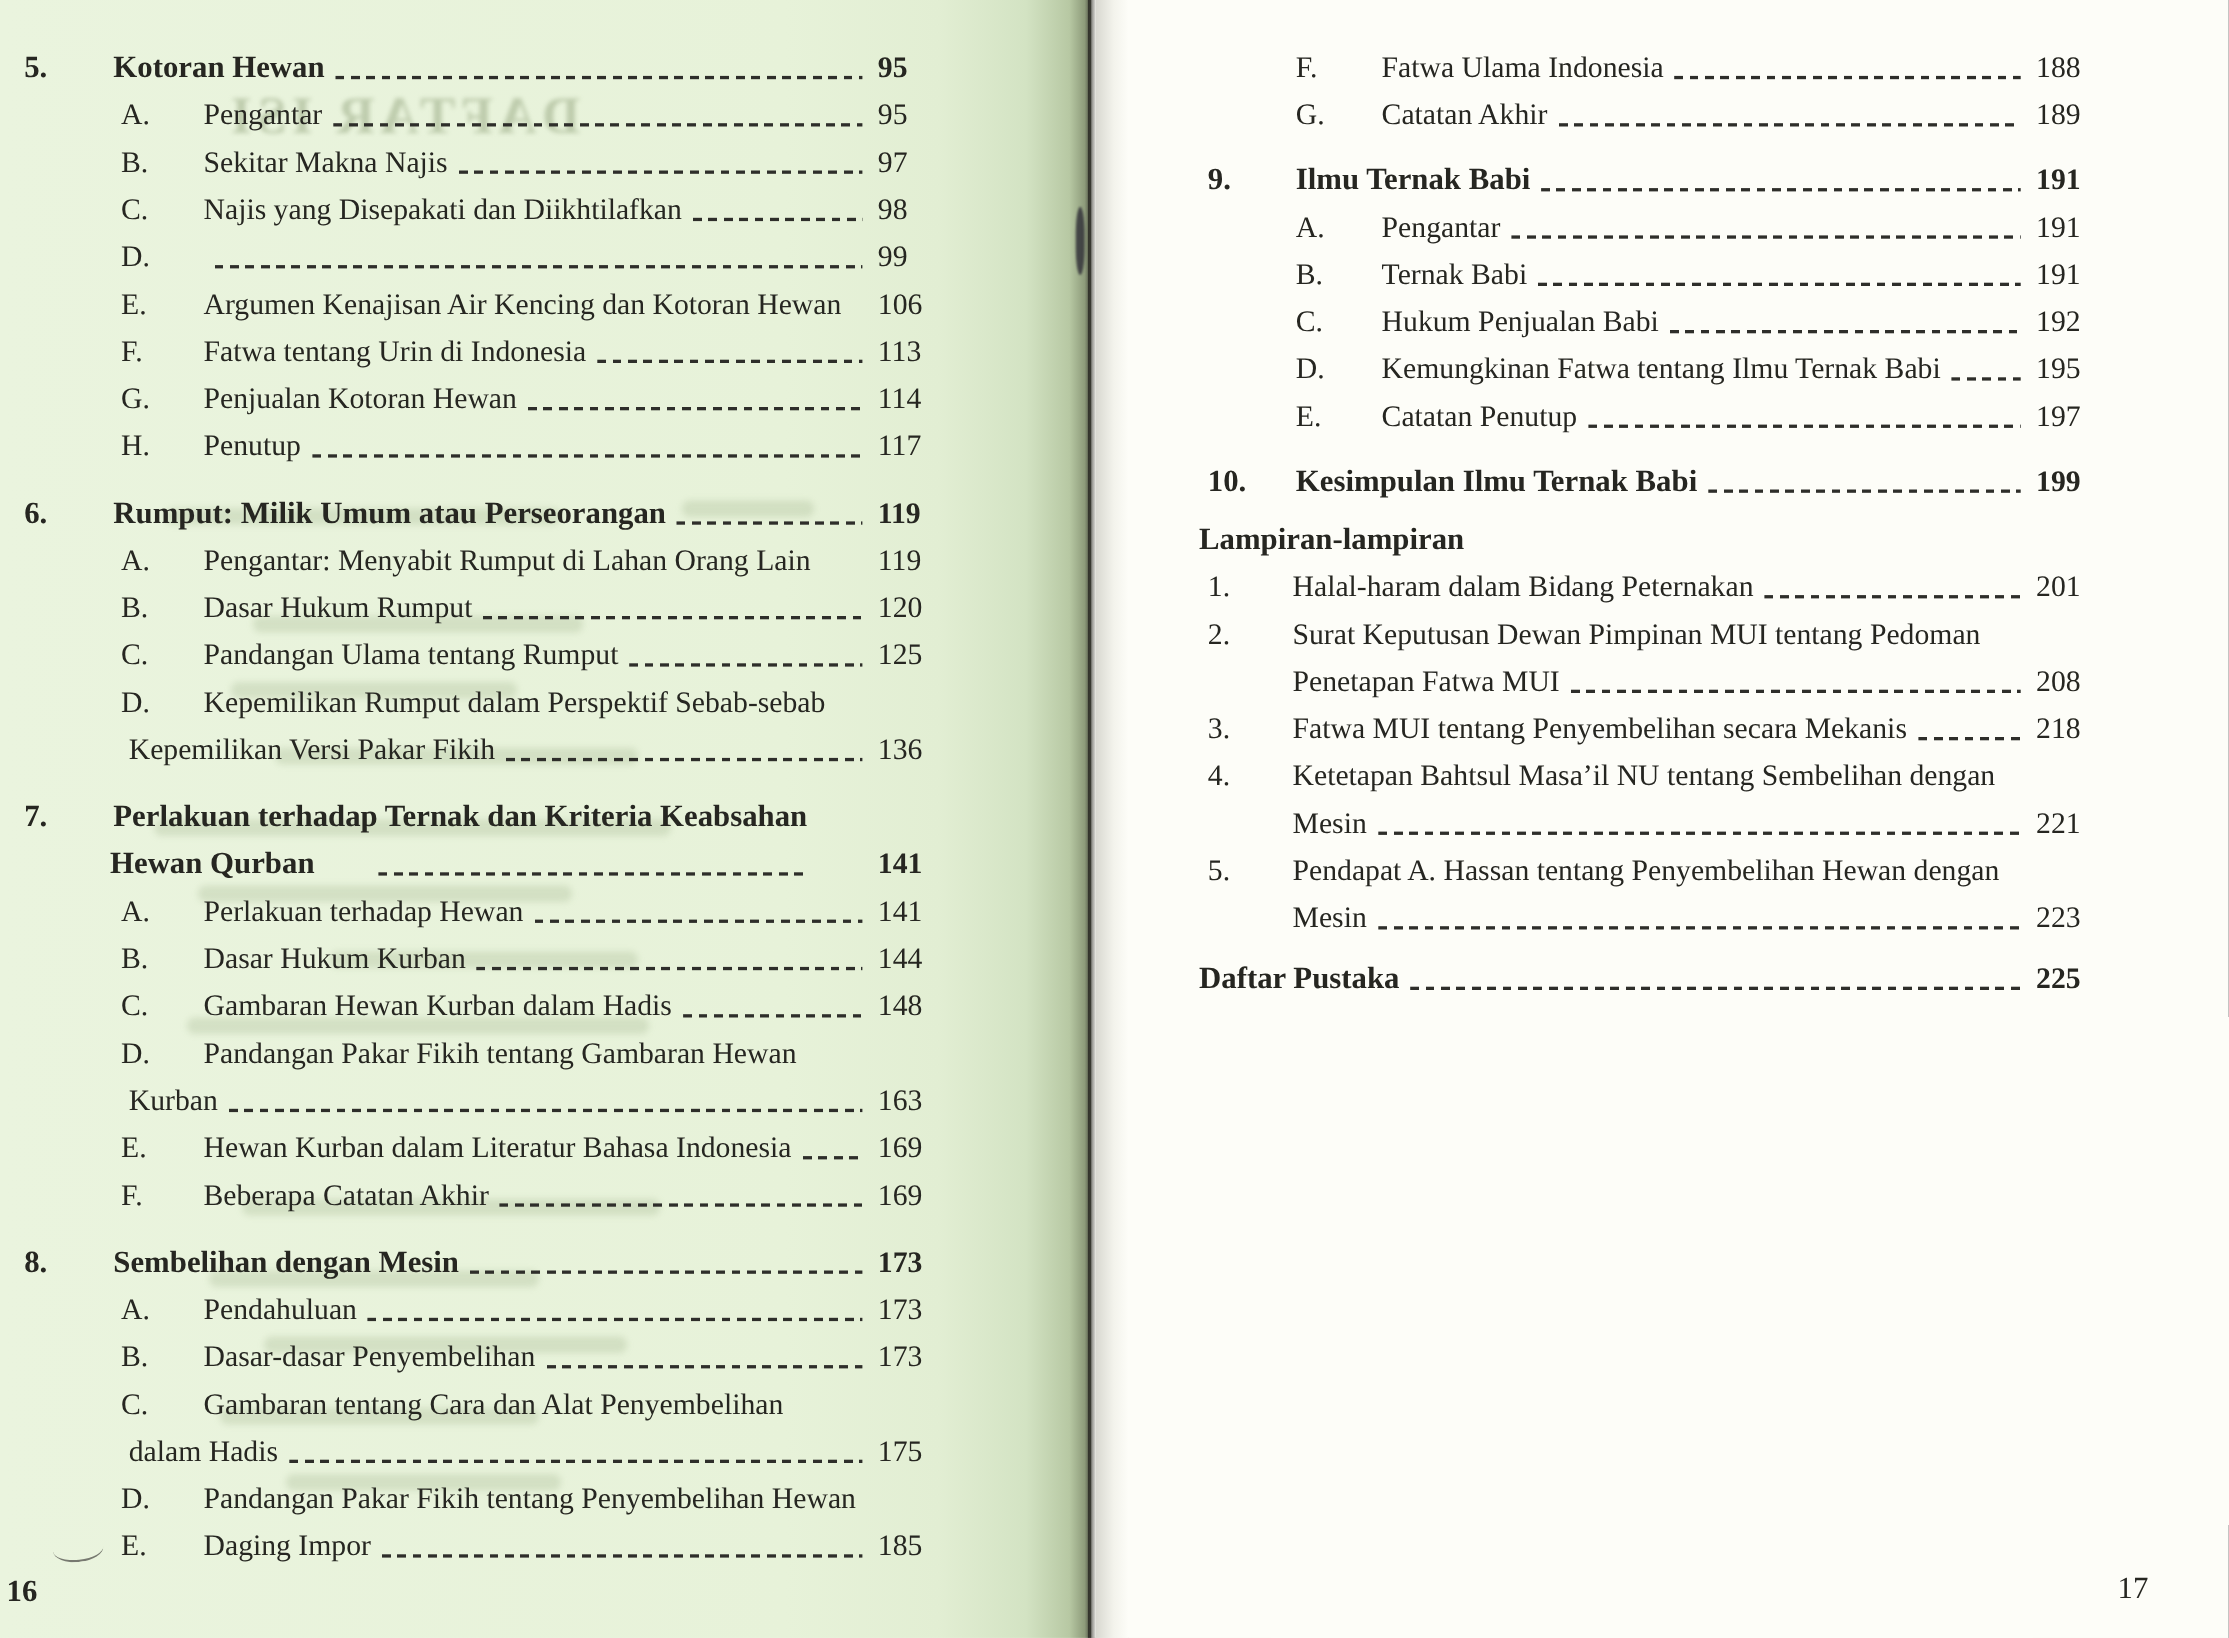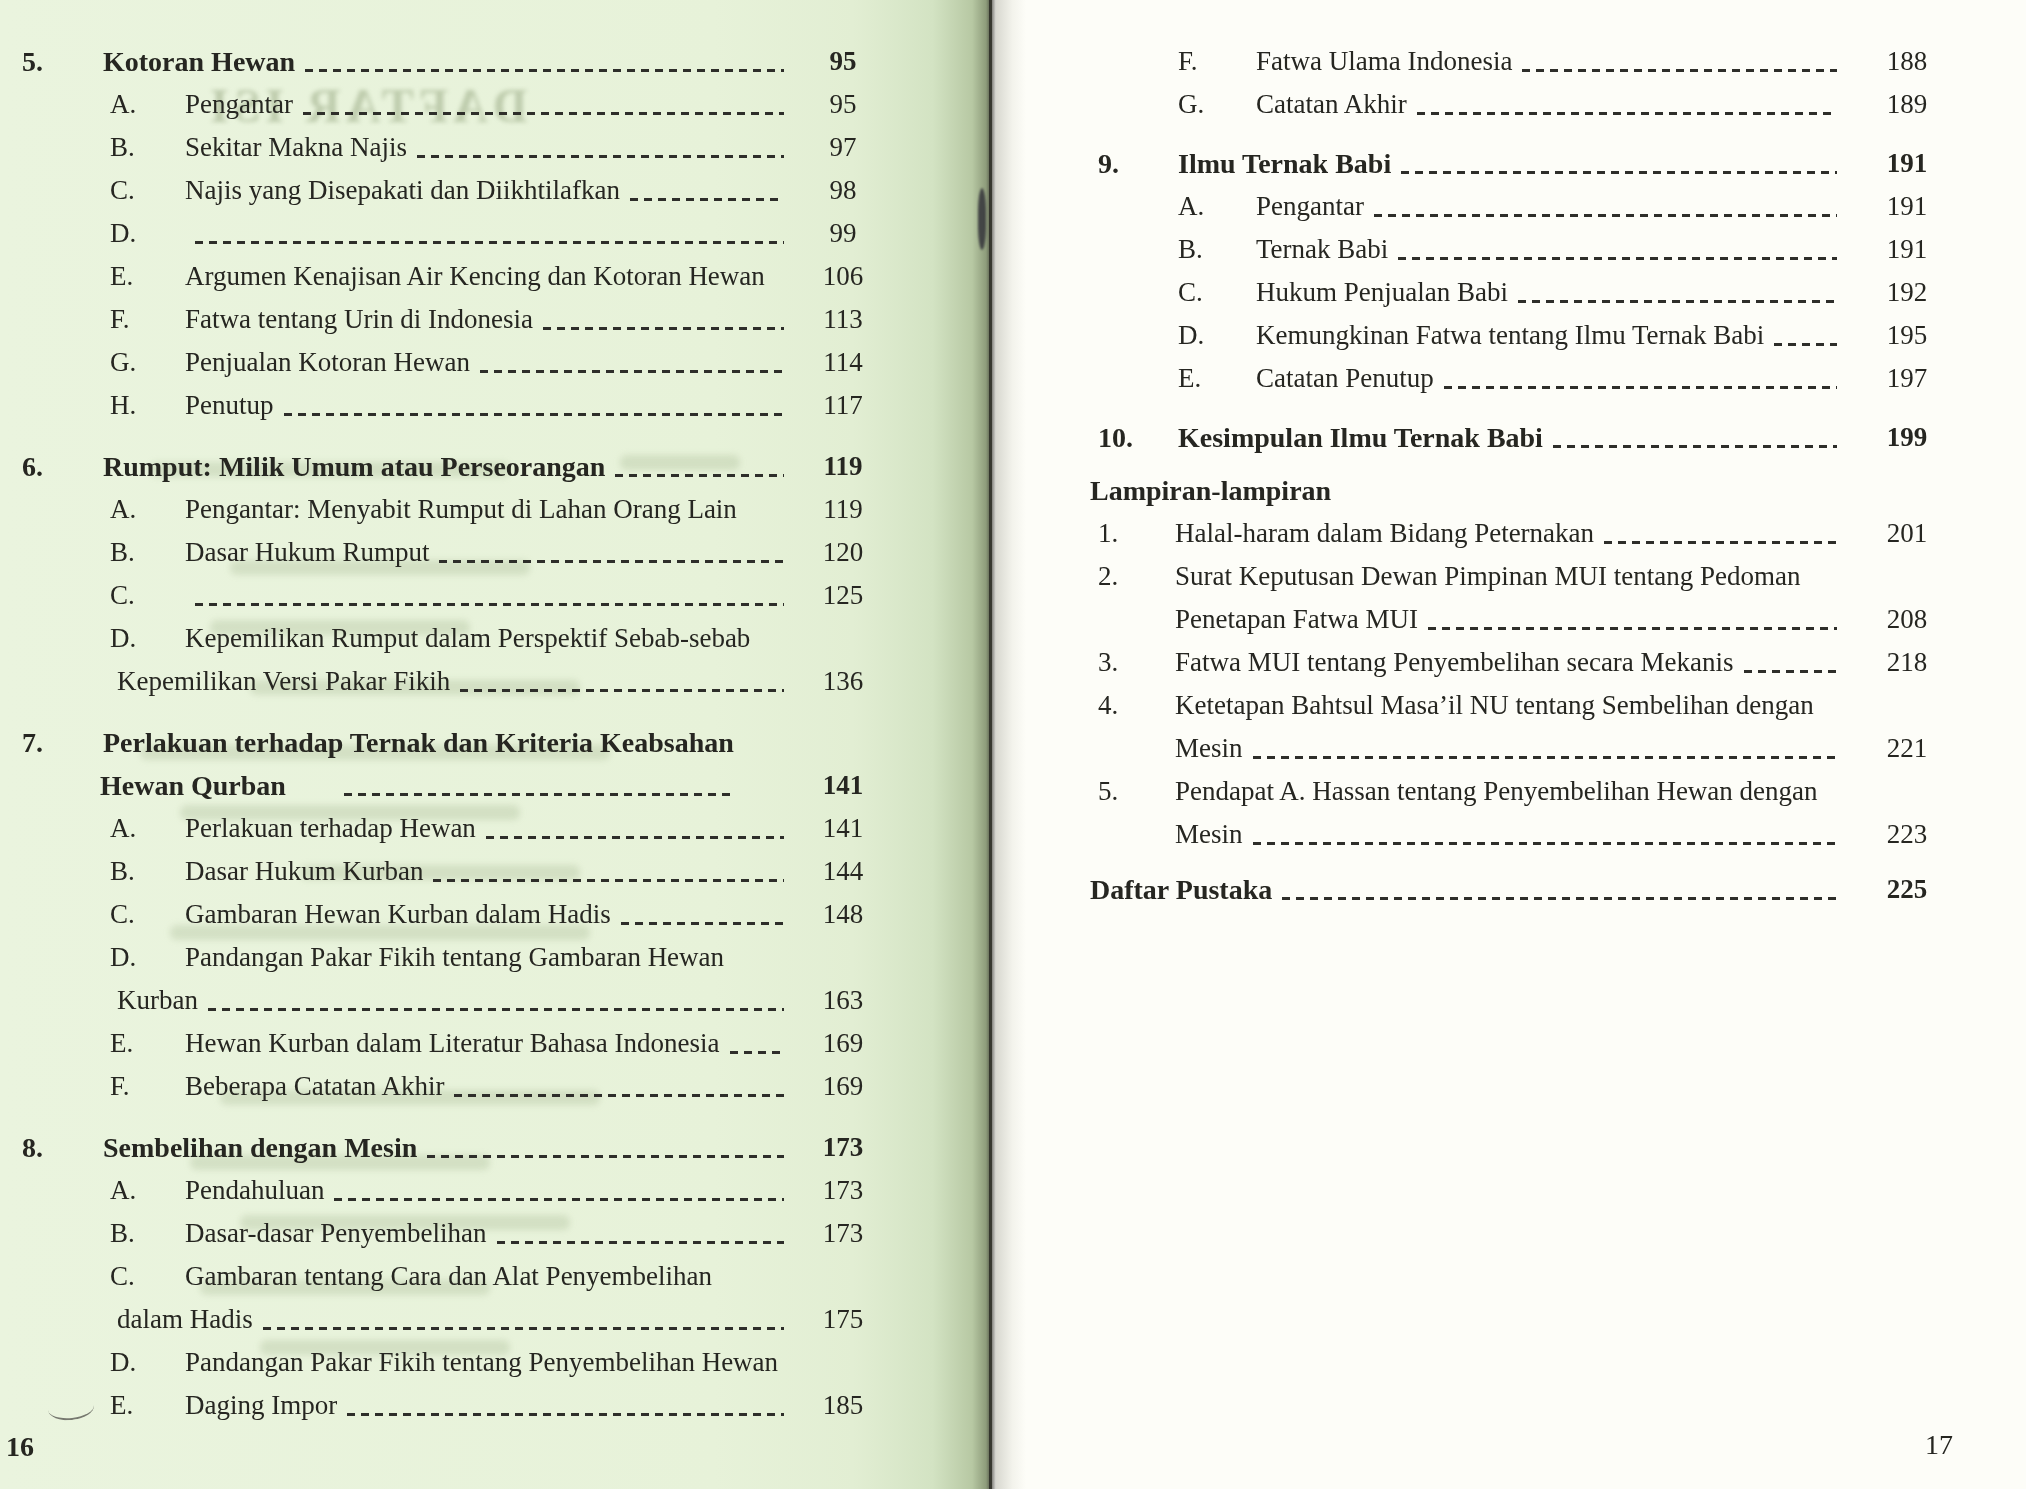--- a/index.html
+++ b/index.html
@@ -34,21 +34,21 @@
   .toc{position:absolute;top:40px;}
   .toc-left{left:0;width:888px;}
   .toc-right{left:-24px;width:961px;} 
   .row{display:flex;align-items:stretch;line-height:43px;font-size:27px;white-space:nowrap;}
   .row .num{flex:none;}
   .row .text{flex:none;font-family:Liberation Serif, serif;}
   .row .lead{flex:1 1 auto;min-width:6px;height:3px;align-self:flex-end;
     margin:0 14px 11px 10px;
     background:repeating-linear-gradient(90deg,var(--leader,#2e2e2a) 0 8px,transparent 8px 14px);}
   .row .spacer{flex:1 1 auto;min-width:0;}
-  .row .pg{flex:none;text-align:center;}
+  .row .pg{flex:none;text-align:left;}
   .toc-left .pg{width:90px;}
   .toc-right .pg{width:112px;}
   
   .toc-left .section{padding-left:22px;font-weight:bold;font-size:28px;margin-top:18px;}
   .toc-left .section .num{width:81px;}
   .toc-left .section:first-child{margin-top:0;}
   .toc-left .item{padding-left:110px;}
   .toc-left .item .num{width:75px;}
   .toc-left .cont-item{padding-left:117px;}
   .toc-left .cont-section{padding-left:100px;font-weight:bold;font-size:28px;gap:48px;}
@@ -183,20 +183,21 @@
           <span class="pg">119</span>
         </div>
         <div class="row item">
           <span class="num">B.</span>
           <span class="text">Dasar Hukum Rumput</span>
           <div class="lead"></div>
           <span class="pg">120</span>
         </div>
         <div class="row item">
           <span class="num">C.</span>
+          <span class="text">Pandangan Ulama tentang Rumput</span>
           <div class="lead"></div>
           <span class="pg">125</span>
         </div>
         <div class="row item">
           <span class="num">D.</span>
           <span class="text">Kepemilikan Rumput dalam Perspektif Sebab-sebab</span>
           <div class="spacer"></div>
           <span class="pg"></span>
         </div>
         <div class="row cont-item">

